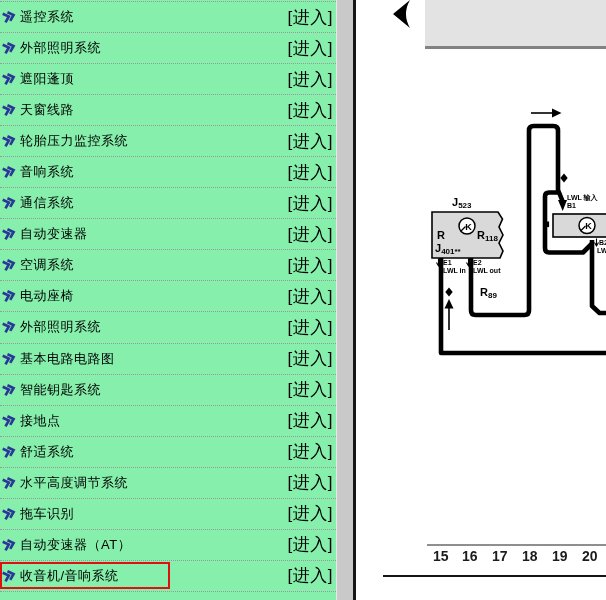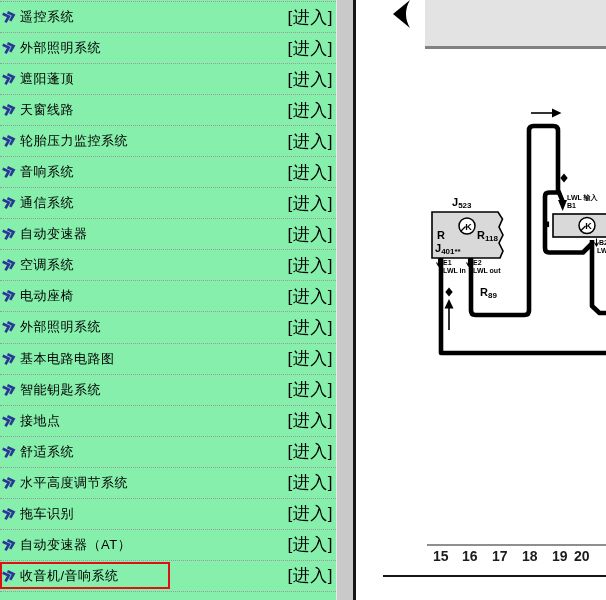--- a/index.html
+++ b/index.html
@@ -28,21 +28,21 @@
   .dg-header{position:absolute;left:69px;top:0;right:0;height:46px;background:#e3e3e3;border-bottom:3px solid #828282;}
   .dg-svg{position:absolute;left:0;top:0;pointer-events:none;}
   .dlab{position:absolute;color:#000;white-space:nowrap;line-height:1;}
   .f7{font-size:7px;font-weight:bold;}
   .comp-title{font-size:11px;font-weight:bold;}
   .comp-title .s, .cell .s{font-size:8px;font-weight:bold;vertical-align:-2px;}
   .cell{font-size:11px;font-weight:bold;}
   .gray-rule{position:absolute;top:544px;left:71px;right:0;height:2px;background:#8f8f8f;}
   .black-rule{position:absolute;top:575px;left:27px;right:0;height:2px;background:#151515;}
   .tracknum{position:absolute;top:548px;width:14px;text-align:center;font-size:14px;font-weight:bold;color:#1c1c1c;}
-  .tn0{left:77px}.tn1{left:106px}.tn2{left:136px}.tn3{left:166px}.tn4{left:196px}.tn5{left:218px}
+  .tn0{left:77px}.tn1{left:106px}.tn2{left:136px}.tn3{left:166px}.tn4{left:196px}.tn5{left:226px}
 </style>
 </head>
 <body>
 
 <div class="sidebar">
   <div class="list" id="system-list">
       <div class="row">
     <span class="chev">
       <svg width="15" height="14" viewBox="0 0 15 14">
         <g transform="rotate(-18 7 7)">

